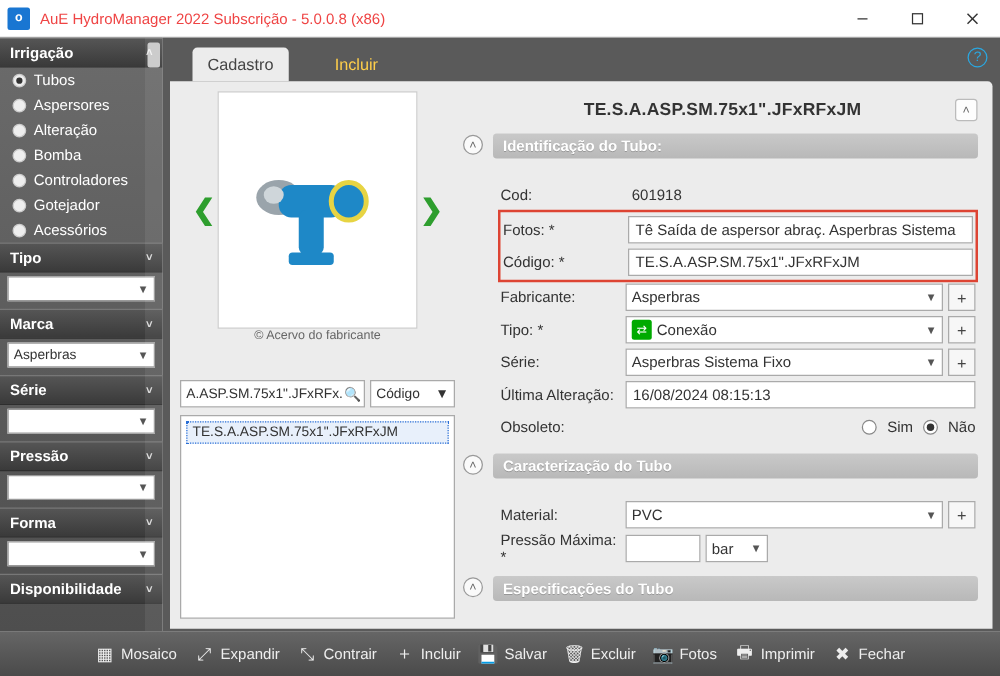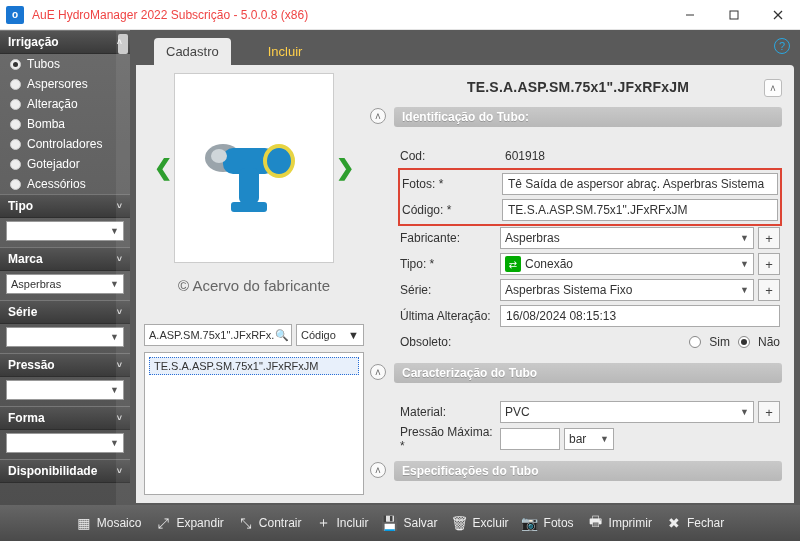--- a/index.html
+++ b/index.html
@@ -33,21 +33,21 @@
   .help { position:absolute; right:10px; top:8px; width:16px; height:16px; border:1.5px solid #2aa7e0; color:#2aa7e0; border-radius:50%; font-size:11px; display:flex; align-items:center; justify-content:center;}
 
   .panel { background:#ececec; border-radius:0 4px 0 0; height:438px; display:flex; padding:8px; gap:6px;}
 
   
   .leftcol { width:220px; display:flex; flex-direction:column; align-items:stretch;}
   .imgwrap { display:flex; align-items:center; justify-content:center; gap:2px;}
   .navarrow { width:18px; color:#2e9e2e; font-size:22px; text-align:center; cursor:default; font-weight:bold;}
   .prodimg { width:160px; height:190px; background:#fff; border:1px solid #ccc; display:flex; align-items:center; justify-content:center; position:relative;}
   .prodimg svg{ width:130px; height:120px;}
-  .caption { font-size:15px; color:#666; text-align:center; margin-top:14px;}
+  .caption { font-size:10px; color:#666; text-align:center; margin-top:0;}
   .searchrow { display:flex; gap:4px; margin-top:30px;}
   .searchinput { flex:1; height:22px; border:1px solid #aaa; background:#fff; display:flex; align-items:center; padding:0 2px 0 4px; font-size:11px; justify-content:space-between;}
   .searchinput .mag{ color:#1976d2;}
   .codetype { width:68px; height:22px; border:1px solid #aaa; background:#fff; display:flex; align-items:center; justify-content:space-between; padding:0 4px; font-size:11px;}
   .listbox { margin-top:6px; flex:1; border:1px solid #aaa; background:#fff; padding:4px; min-height:120px;}
   .listrow { border:1px dotted #2a6fd6; background:#e8f0fb; padding:2px 4px; font-size:11px; color:#333;}
 
   
   .rightcol { flex:1; display:flex; flex-direction:column; overflow:hidden; position:relative;}
   .prodtitle { text-align:center; font-weight:bold; font-size:14px; color:#333; padding:6px 0 10px; letter-spacing:.2px;}

